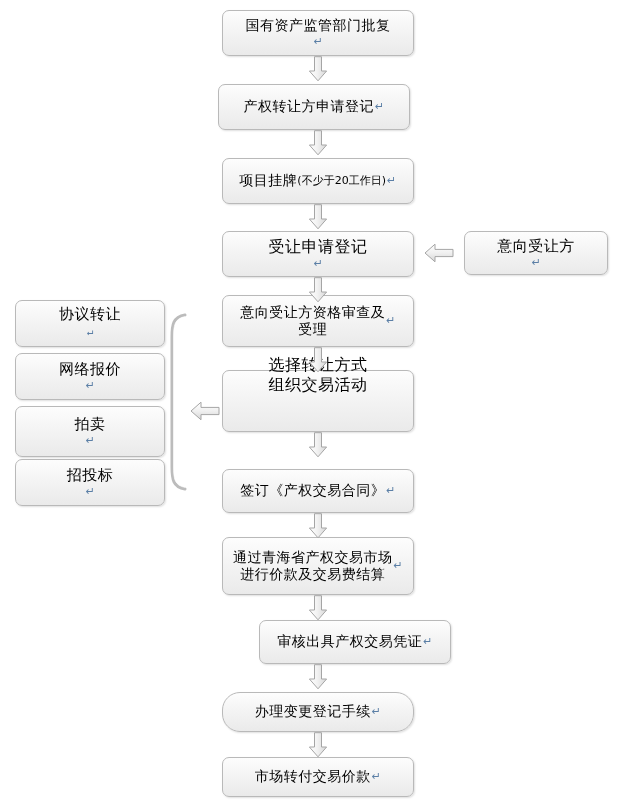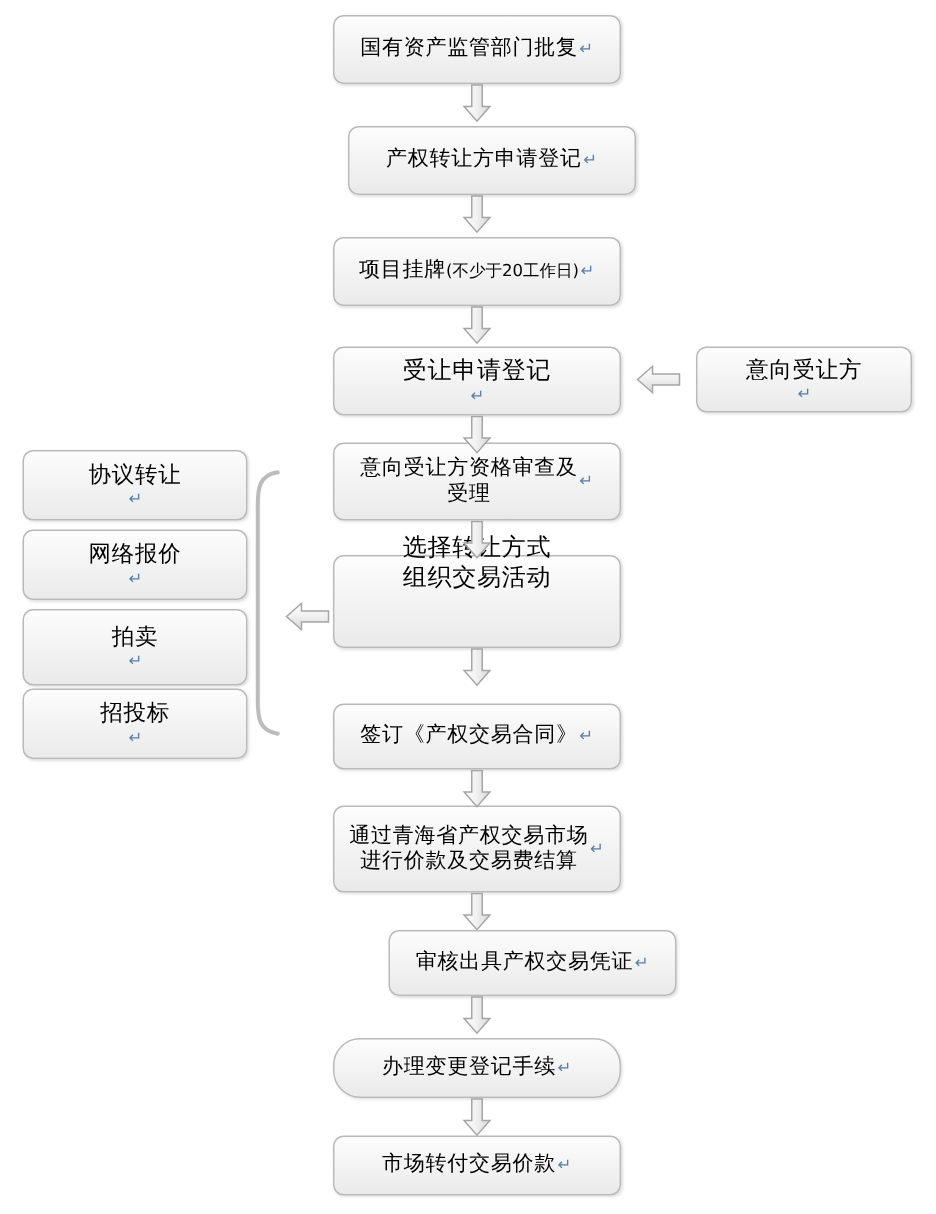--- a/index.html
+++ b/index.html
@@ -47,23 +47,23 @@
 
   
   .bracket{position:absolute;}
   .bracket svg{display:block;width:100%;height:100%;}
 </style>
 </head>
 <body>
 
 <div id="canvas">
 
-  <div class="node main" style="left: 222px; top: 10px; width: 192px; height: 46px;"><span>国有资产监管部门批复</span><span class="ret">↵</span></div>
-
-  <div class="node main" style="left: 232px; top: 84px; width: 192px; height: 46px;"><span>产权转让方申请登记</span><span class="ret">↵</span></div>
+  <div class="node main" style="left: 222px; top: 10px; width: 192px; height: 46px; flex-direction: column;"><span>国有资产监管部门批复</span><span class="ret">↵</span></div>
+
+  <div class="node main" style="left: 218px; top: 84px; width: 192px; height: 46px;"><span>产权转让方申请登记</span><span class="ret">↵</span></div>
 
   <div class="node main" style="left: 222px; top: 158px; width: 192px; height: 46px;"><span>项目挂牌</span><span class="sub">(不少于20工作日)</span><span class="ret">↵</span></div>
 
   <div class="node big" style="left: 222px; top: 231px; width: 192px; height: 46px;"><span>受让申请登记</span><span class="ret">↵</span></div>
 
   <div class="node main" style="left: 222px; top: 295px; width: 192px; height: 52px;"><span>意向受让方资格审查及
 受理</span><span class="ret">↵</span></div>
 
   <div class="node big" style="left: 222px; top: 370px; width: 192px; height: 62px; gap: 38px;"><span>选择转让方式
 组织交易活动</span><span class="ret">↵</span></div>
@@ -72,21 +72,21 @@
 
   <div class="node main" style="left: 222px; top: 537px; width: 192px; height: 58px;"><span>通过青海省产权交易市场
 进行价款及交易费结算</span><span class="ret">↵</span></div>
 
   <div class="node main" style="left: 222px; top: 620px; width: 192px; height: 44px; margin-left: 37px;"><span>审核出具产权交易凭证</span><span class="ret">↵</span></div>
 
   <div class="node main" style="left: 222px; top: 692px; width: 192px; height: 40px; border-radius: 18px;"><span>办理变更登记手续</span><span class="ret">↵</span></div>
 
   <div class="node main" style="left: 222px; top: 757px; width: 192px; height: 40px;"><span>市场转付交易价款</span><span class="ret">↵</span></div>
 
-  <div class="node side" style="left: 15px; top: 300px; width: 150px; height: 47px;"><span>协议转让</span><span class="ret">↵</span></div>
+  <div class="node side" style="left: 15px; top: 300px; width: 150px; height: 47px; font-family: Liberation Mono, monospace;"><span>协议转让</span><span class="ret">↵</span></div>
 
   <div class="node side" style="left: 15px; top: 353px; width: 150px; height: 47px;"><span>网络报价</span><span class="ret">↵</span></div>
 
   <div class="node side" style="left: 15px; top: 406px; width: 150px; height: 51px;"><span>拍卖</span><span class="ret">↵</span></div>
 
   <div class="node side" style="left: 15px; top: 459px; width: 150px; height: 47px;"><span>招投标</span><span class="ret">↵</span></div>
 
   <div class="node side" style="left: 464px; top: 231px; width: 144px; height: 44px;"><span>意向受让方</span><span class="ret">↵</span></div>
 
   <div class="bracket" style="left: 165px; top: 313px; width: 26px; height: 178px;">

